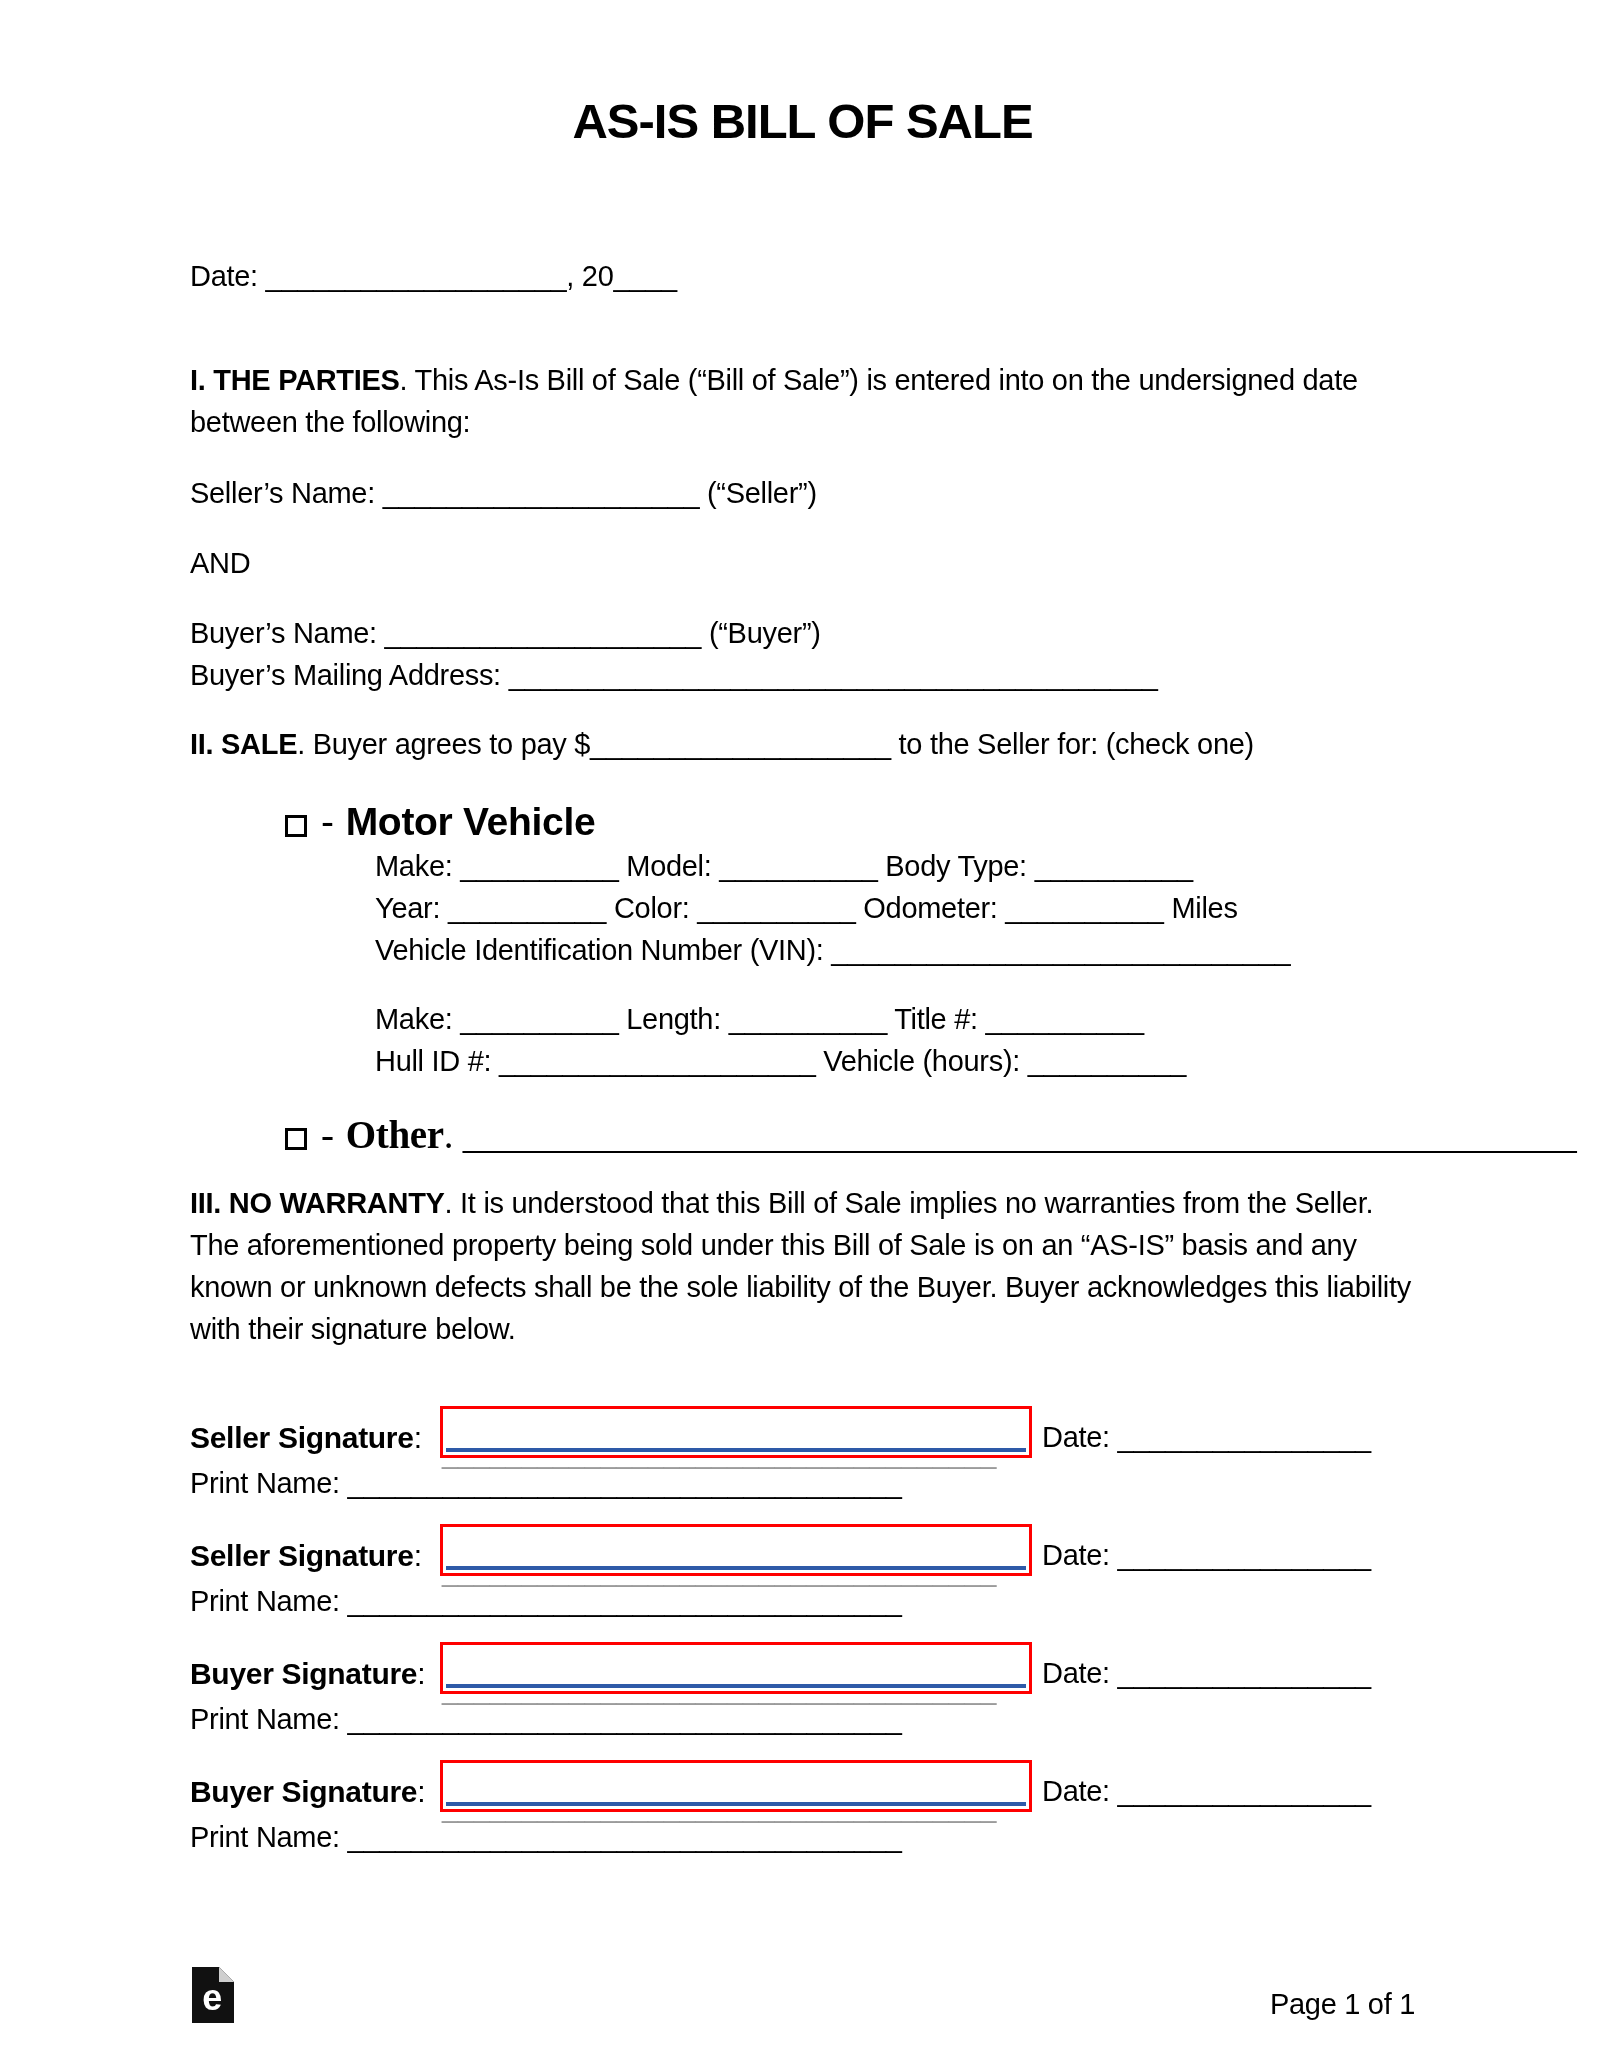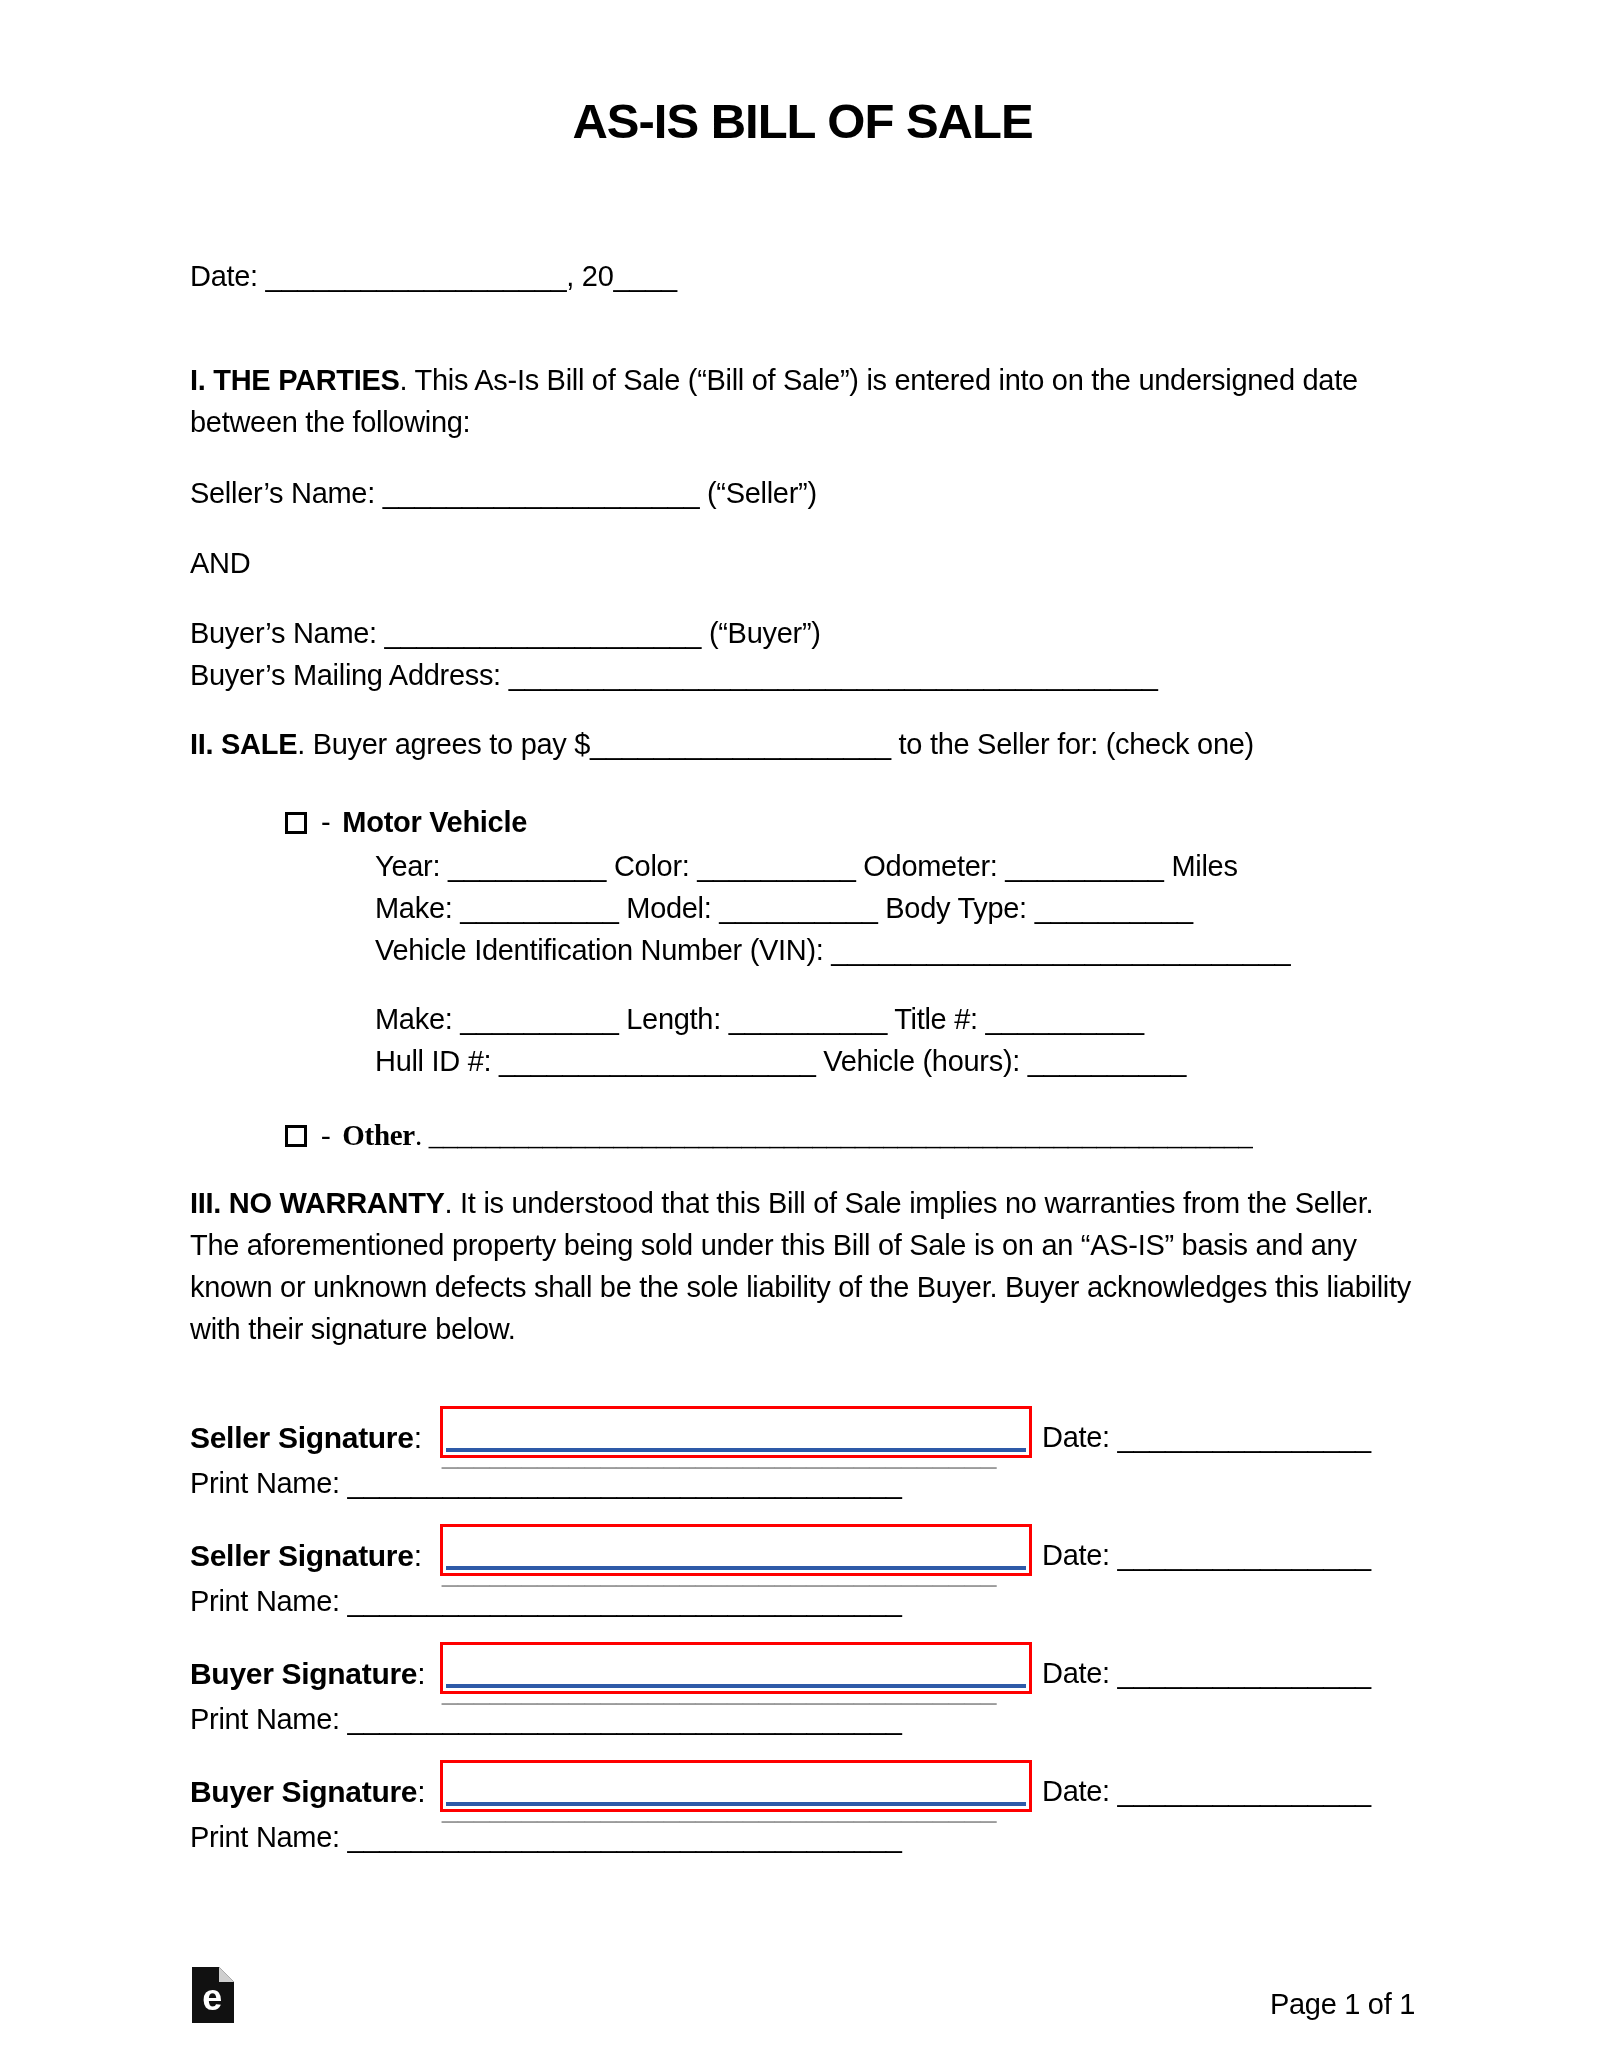--- a/index.html
+++ b/index.html
@@ -36,21 +36,21 @@
   .seller-block{ margin-bottom: 28px; }
   .and         { margin-bottom: 28px; }
   .buyer-block { margin-bottom: 27px; }
   .sale-line   { margin-bottom: 34px; }
   .option      { padding-left: 95px; }
   .option-mv   { margin-bottom: 27px; }
   .option-boat { margin-bottom: 30px; }
   .option-other{ margin-bottom: 24px; font-family: Liberation Serif, serif; }
   .warranty    { margin-bottom: 48px; }
   .cb-line {
-    font-size: 29px;
+    font-size: 39px;
     line-height: 46px;
     white-space: nowrap;
   }
   .checkbox {
     display: inline-block;
     width: 22px;
     height: 22px;
     border: 3px solid #000;
     background: #fff;
     vertical-align: -2px;
@@ -132,22 +132,22 @@
     <p class="line">Buyer’s Mailing Address: _________________________________________</p>
   </div>
 
   <p class="line sale-line"><span class="b">II. SALE</span><span>. Buyer agrees to pay $___________________ to the Seller for: (check one)</span></p>
 
   <div class="option option-mv">
     <div class="cb-line">
       <span class="checkbox"></span><span class="dash">-</span><span class="opt-label">Motor Vehicle</span>
     </div>
     <div class="fields">
+      <p class="line">Make: __________ Model: __________ Body Type: __________</p>
       <p class="line">Year: __________ Color: __________ Odometer: __________ Miles</p>
-      <p class="line">Make: __________ Model: __________ Body Type: __________</p>
       <p class="line">Vehicle Identification Number (VIN): _____________________________</p>
     </div>
   </div>
 
   <div class="option option-boat">
     <div class="fields">
       <p class="line">Make: __________ Length: __________ Title #: __________</p>
       <p class="line">Hull ID #: ____________________ Vehicle (hours): __________</p>
     </div>
   </div>

